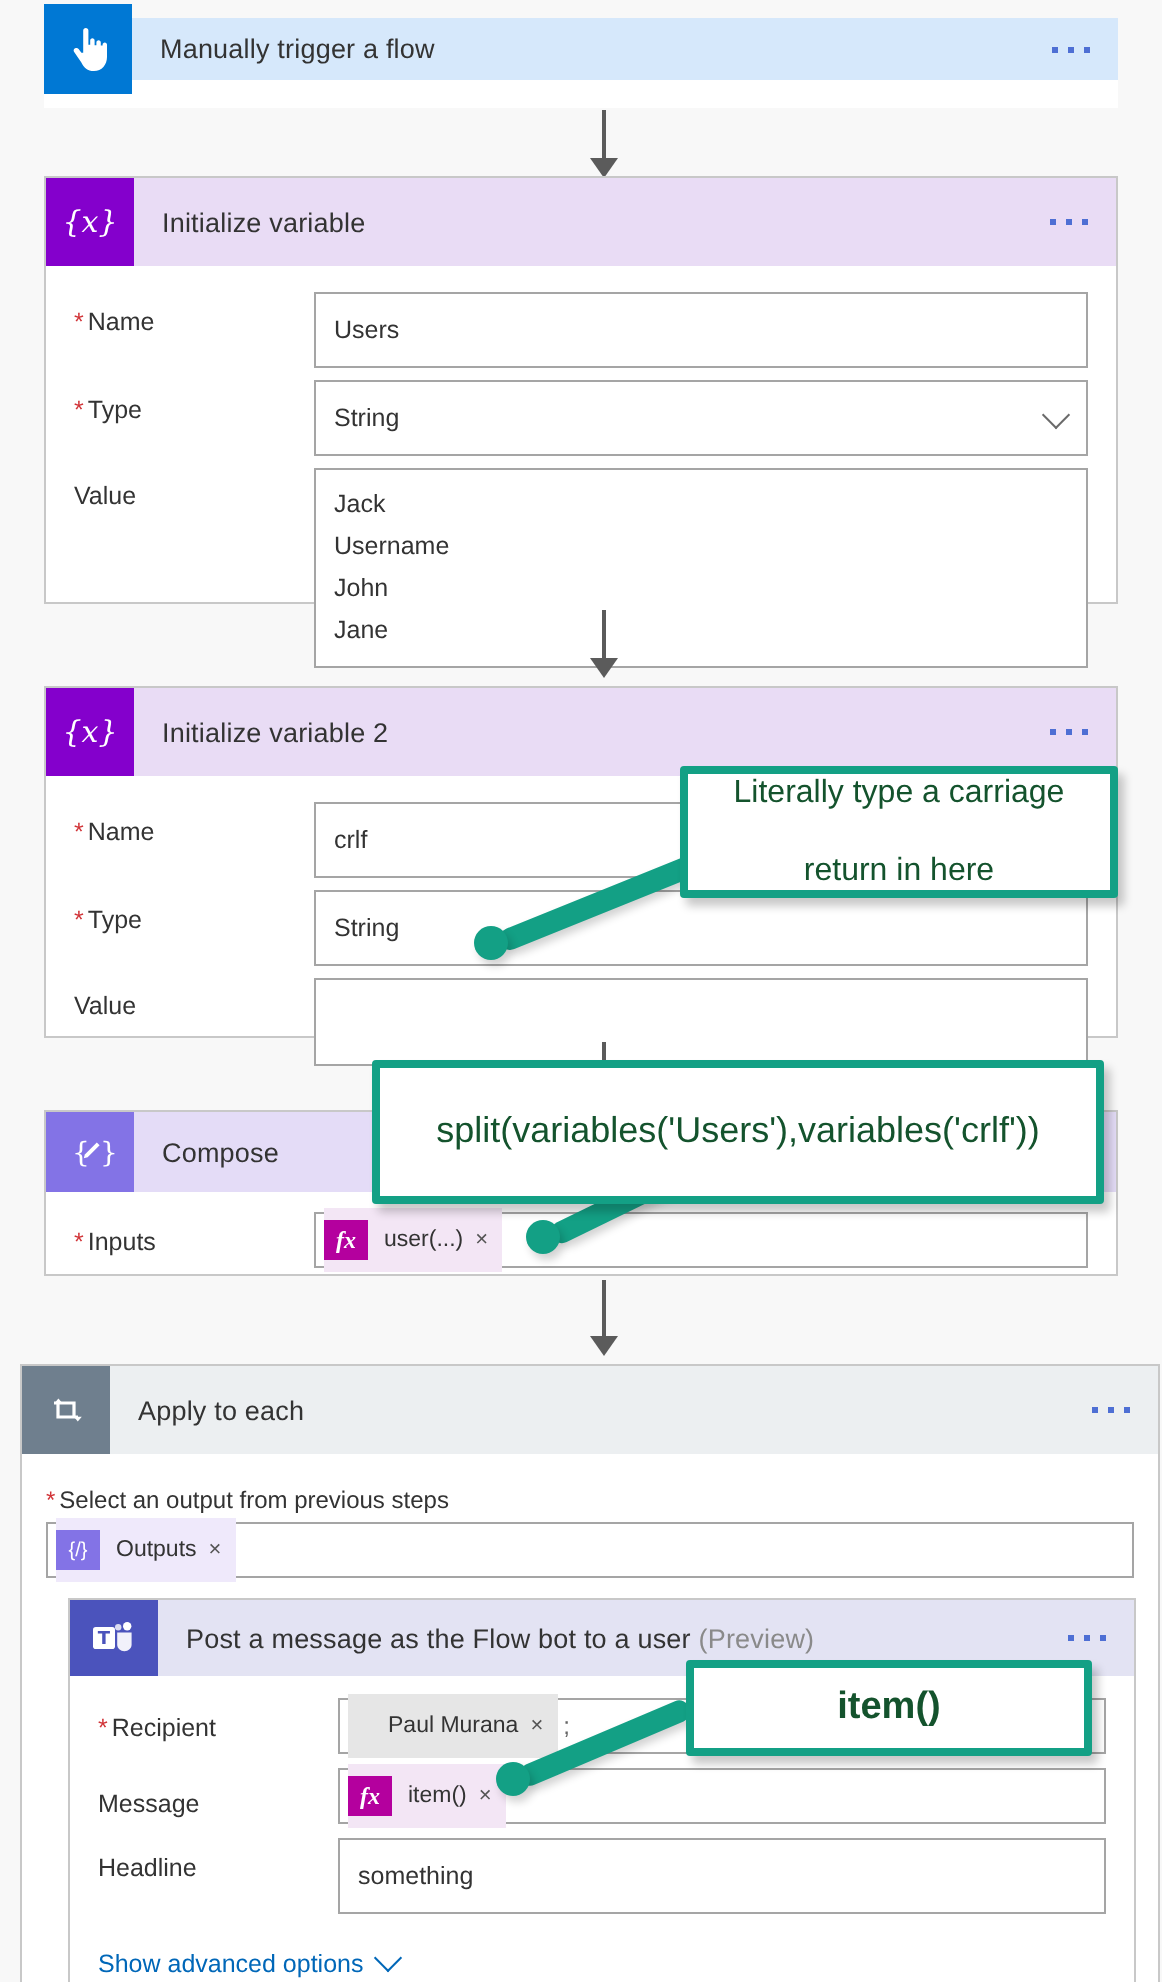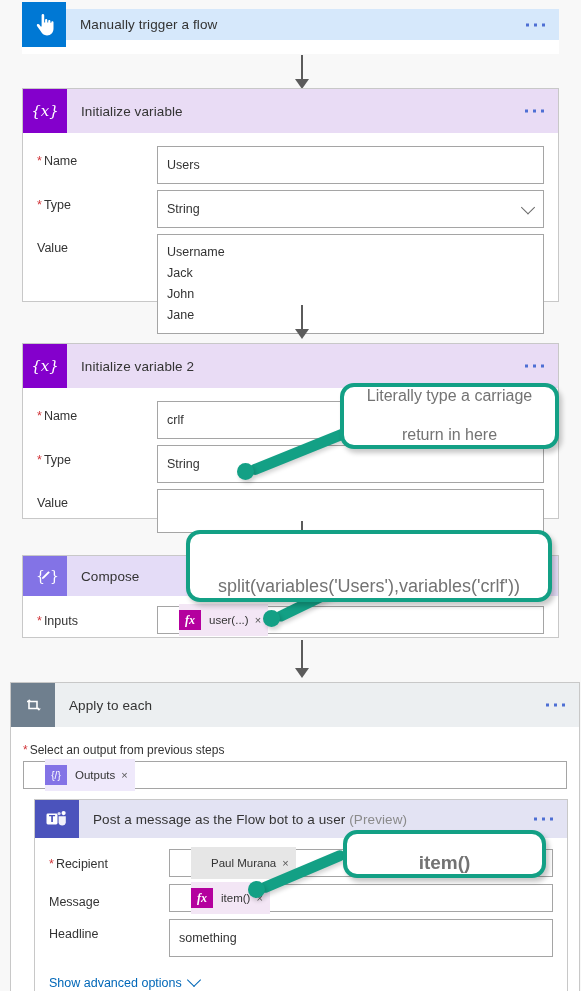--- a/index.html
+++ b/index.html
@@ -48,21 +48,21 @@
     font-size:12.5px;color:#333;position:relative;
   }
   .inp.tall{height:auto;min-height:88px;display:block;padding:7px 9px;}
   .inp .chev{position:absolute;right:10px;top:50%;transform:translateY(-50%);
     width:9px;height:9px;border-right:1.4px solid #6a6a6a;border-bottom:1.4px solid #6a6a6a;
     transform:translateY(-65%) rotate(45deg);}
   .vline{font-size:12.5px;color:#333;line-height:21px;}
 
   
   .token{display:inline-flex;align-items:center;height:32px;background:#f3e6f5;
-         font-size:11.5px;color:#333;margin:17px;vertical-align:middle;}
+         font-size:11.5px;color:#333;margin:0;vertical-align:middle;}
   .token .fx{width:22px;height:20px;background:#b4009e;color:#fff;
     display:flex;align-items:center;justify-content:center;
     font-style:italic;font-family:"Liberation Serif","DejaVu Serif",serif;font-size:12px;font-weight:700;}
   .token .tk-txt{padding:0 5px 0 8px;white-space:nowrap;}
   .token .tk-x{padding:0 7px 0 1px;color:#555;font-size:11px;}
   .token.lav{background:#efe9fb;}
   .token .lavico{width:22px;height:20px;background:#8373e6;color:#fff;
     display:flex;align-items:center;justify-content:center;font-size:10px;}
   .token.plain{background:#e6e6e6;}
   .token.plain .tk-txt{padding-left:20px;}
@@ -72,23 +72,23 @@
   .arrow .stem{width:2px;background:#5b5b5b;margin:0 auto;}
   .arrow .headv{width:0;height:0;border-left:7px solid transparent;border-right:7px solid transparent;
     border-top:10px solid #5b5b5b;margin:0 auto;}
 
   
   .outer{position:absolute;background:#fff;border:1px solid #c8c8c8;box-sizing:border-box;}
   .sub-label{font-size:12px;color:#333;padding:0 0 4px 0;}
   .sub-label .req{color:#d13438;margin-right:2px;}
 
   
-  .callout{position:absolute;background:#fff;border:4px solid #13a085;border-radius:14px;
-    box-sizing:border-box;display:flex;align-items:flex-end;justify-content:center;text-align:center;
-    color:#737373;box-shadow:3px 4px 5px rgba(0,0,0,.22);z-index:30;}
+  .callout{position:absolute;background:#fff;border:4px solid #13a085;border-radius:2px;
+    box-sizing:border-box;display:flex;align-items:center;justify-content:center;text-align:center;
+    color:#14532d;box-shadow:3px 4px 5px rgba(0,0,0,.22);z-index:30;}
   .callout span{display:block;line-height:1.22;}
   .tail{position:absolute;z-index:25;}
   .tail .bar{position:absolute;height:11px;background:#13a085;border-radius:6px;
     box-shadow:2px 3px 4px rgba(0,0,0,.18);}
   .tail .dot{position:absolute;width:17px;height:17px;border-radius:50%;background:#13a085;
     box-shadow:2px 3px 4px rgba(0,0,0,.18);}
 
   .adv{color:#0067b8;font-size:12.5px;display:inline-flex;align-items:center;gap:7px;}
   .adv .cv{width:9px;height:9px;border-right:1.4px solid #0067b8;border-bottom:1.4px solid #0067b8;
     transform:translateY(-3px) rotate(45deg);}
@@ -147,22 +147,22 @@
           <div class="inp">
             <span>String</span>
             <span class="chev"></span>
           </div>
         </div>
       </div>
       <div class="row" style="margin-top:6px;">
         <div class="lbl" style="padding-top:6px;"><span>Value</span></div>
         <div class="fld">
           <div class="inp tall" id="v1lines">
+              <div class="vline">Jack</div>
               <div class="vline">Username</div>
-              <div class="vline">Jack</div>
               <div class="vline">John</div>
               <div class="vline">Jane</div>
             </div>
         </div>
       </div>
     </div>
   </div>
 
   <div class="arrow" style="top:305px;">
     <div class="stem" style="height:24px;"></div>

